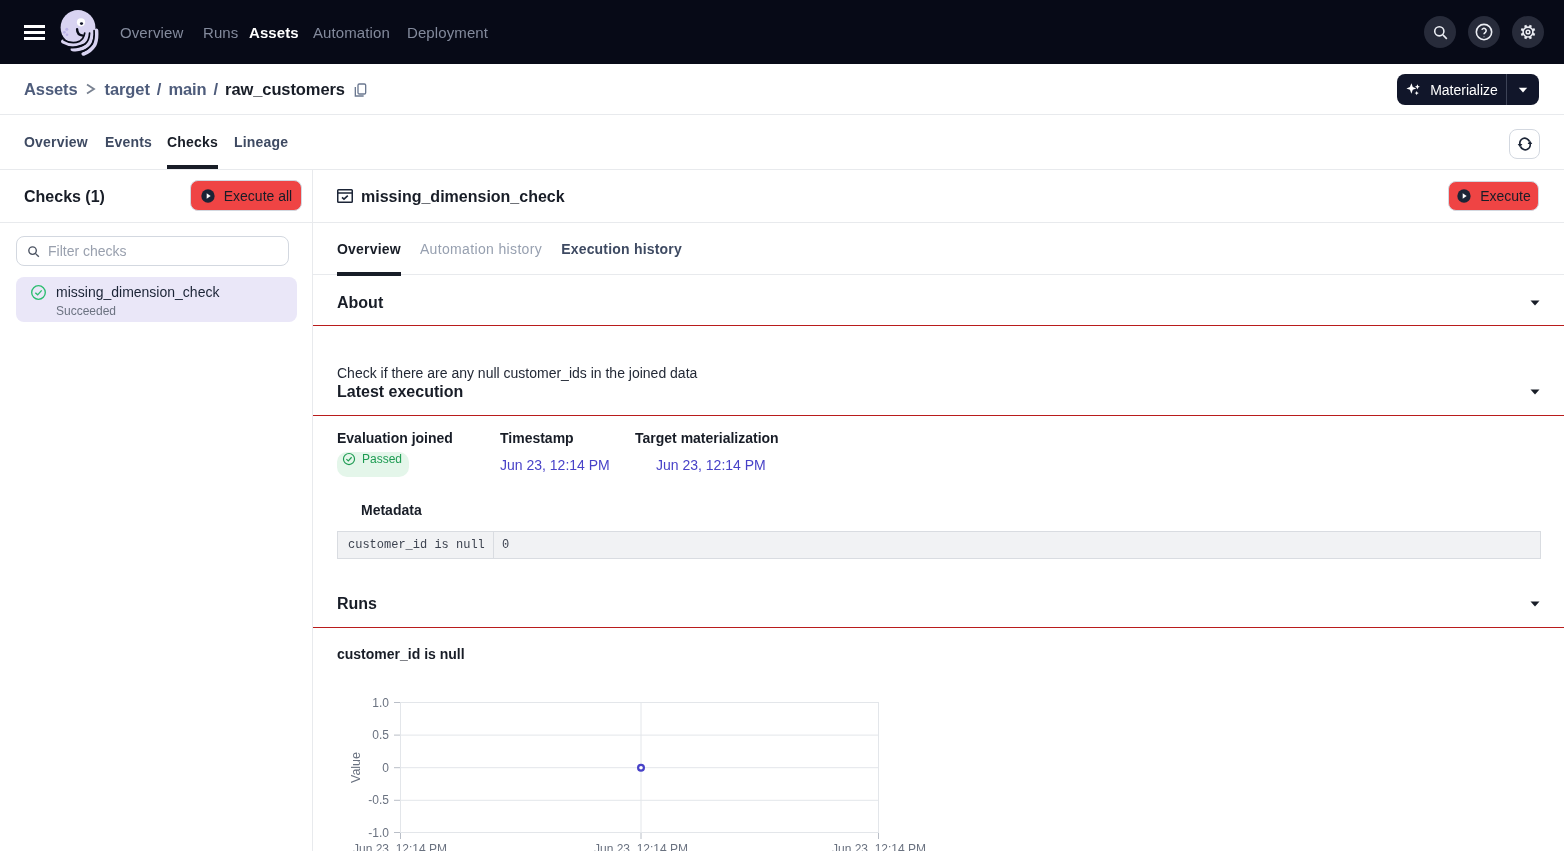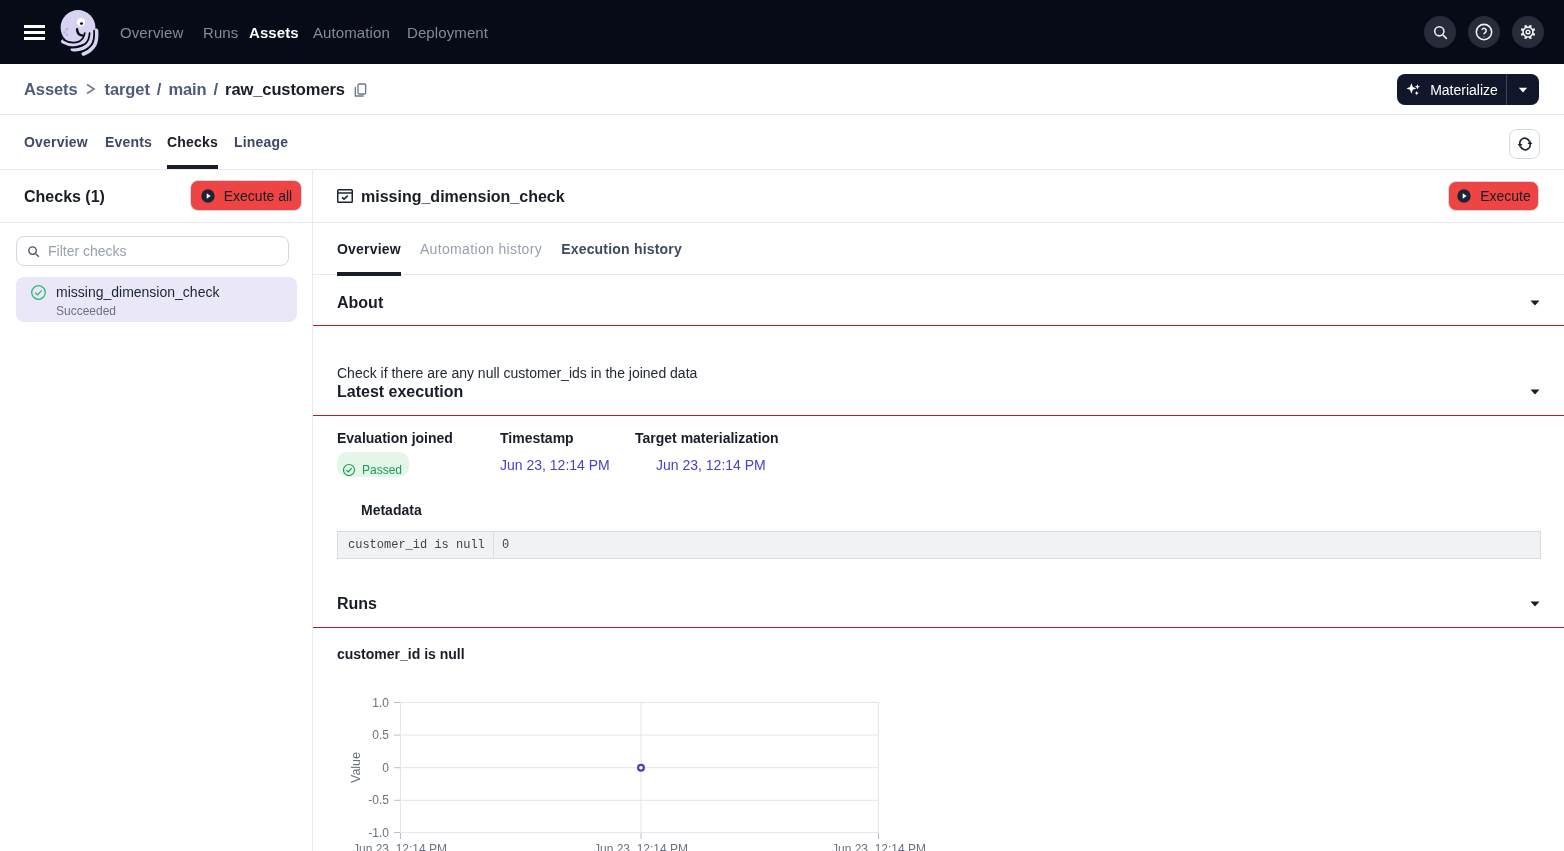--- a/index.html
+++ b/index.html
@@ -71,21 +71,21 @@
 #mtabs .tab.disabled { color:#97a0b0; font-weight:500; letter-spacing:0.35px; }
 
 .sechdr { position:absolute; left:0; width:1251px; border-bottom:1px solid #b91c1c;
   display:flex; align-items:center; justify-content:space-between; padding:0 24px; }
 .sechdr .t { font-size:16px; font-weight:700; color:#181d27; }
 
 .colhdr { font-size:14px; font-weight:700; color:#181d27; position:absolute; line-height:20px; }
 .ts { font-size:14px; color:#4842c8; position:absolute; line-height:20px; }
 
 #badge { position:absolute; left:24px; top:282px; height:25px; background:#e4f6ea;
-  border-radius:10px; display:flex; align-items:flex-end; padding:0 7px 0 5px; gap:6px; }
+  border-radius:10px; display:flex; align-items:flex-start; padding:0 7px 0 5px; gap:6px; }
 #badge span { font-size:12px; color:#1d9b52; }
 
 #mtable { position:absolute; left:24px; top:361px; width:1204px; height:28px;
   background:#f1f2f4; border:1px solid #d9dce1; display:flex; align-items:center;
   font-family:"Liberation Mono", monospace; font-size:12px; color:#3d4350; }
 #mtable .k { width:155px; padding-left:10px; }
 #mtable .v { border-left:1px solid #d9dce1; padding-left:8px; height:28px; display:flex; align-items:center; }
 
 #plotname { position:absolute; left:24px; top:474px; font-size:14px; font-weight:700;
   color:#181d27; line-height:20px; }

